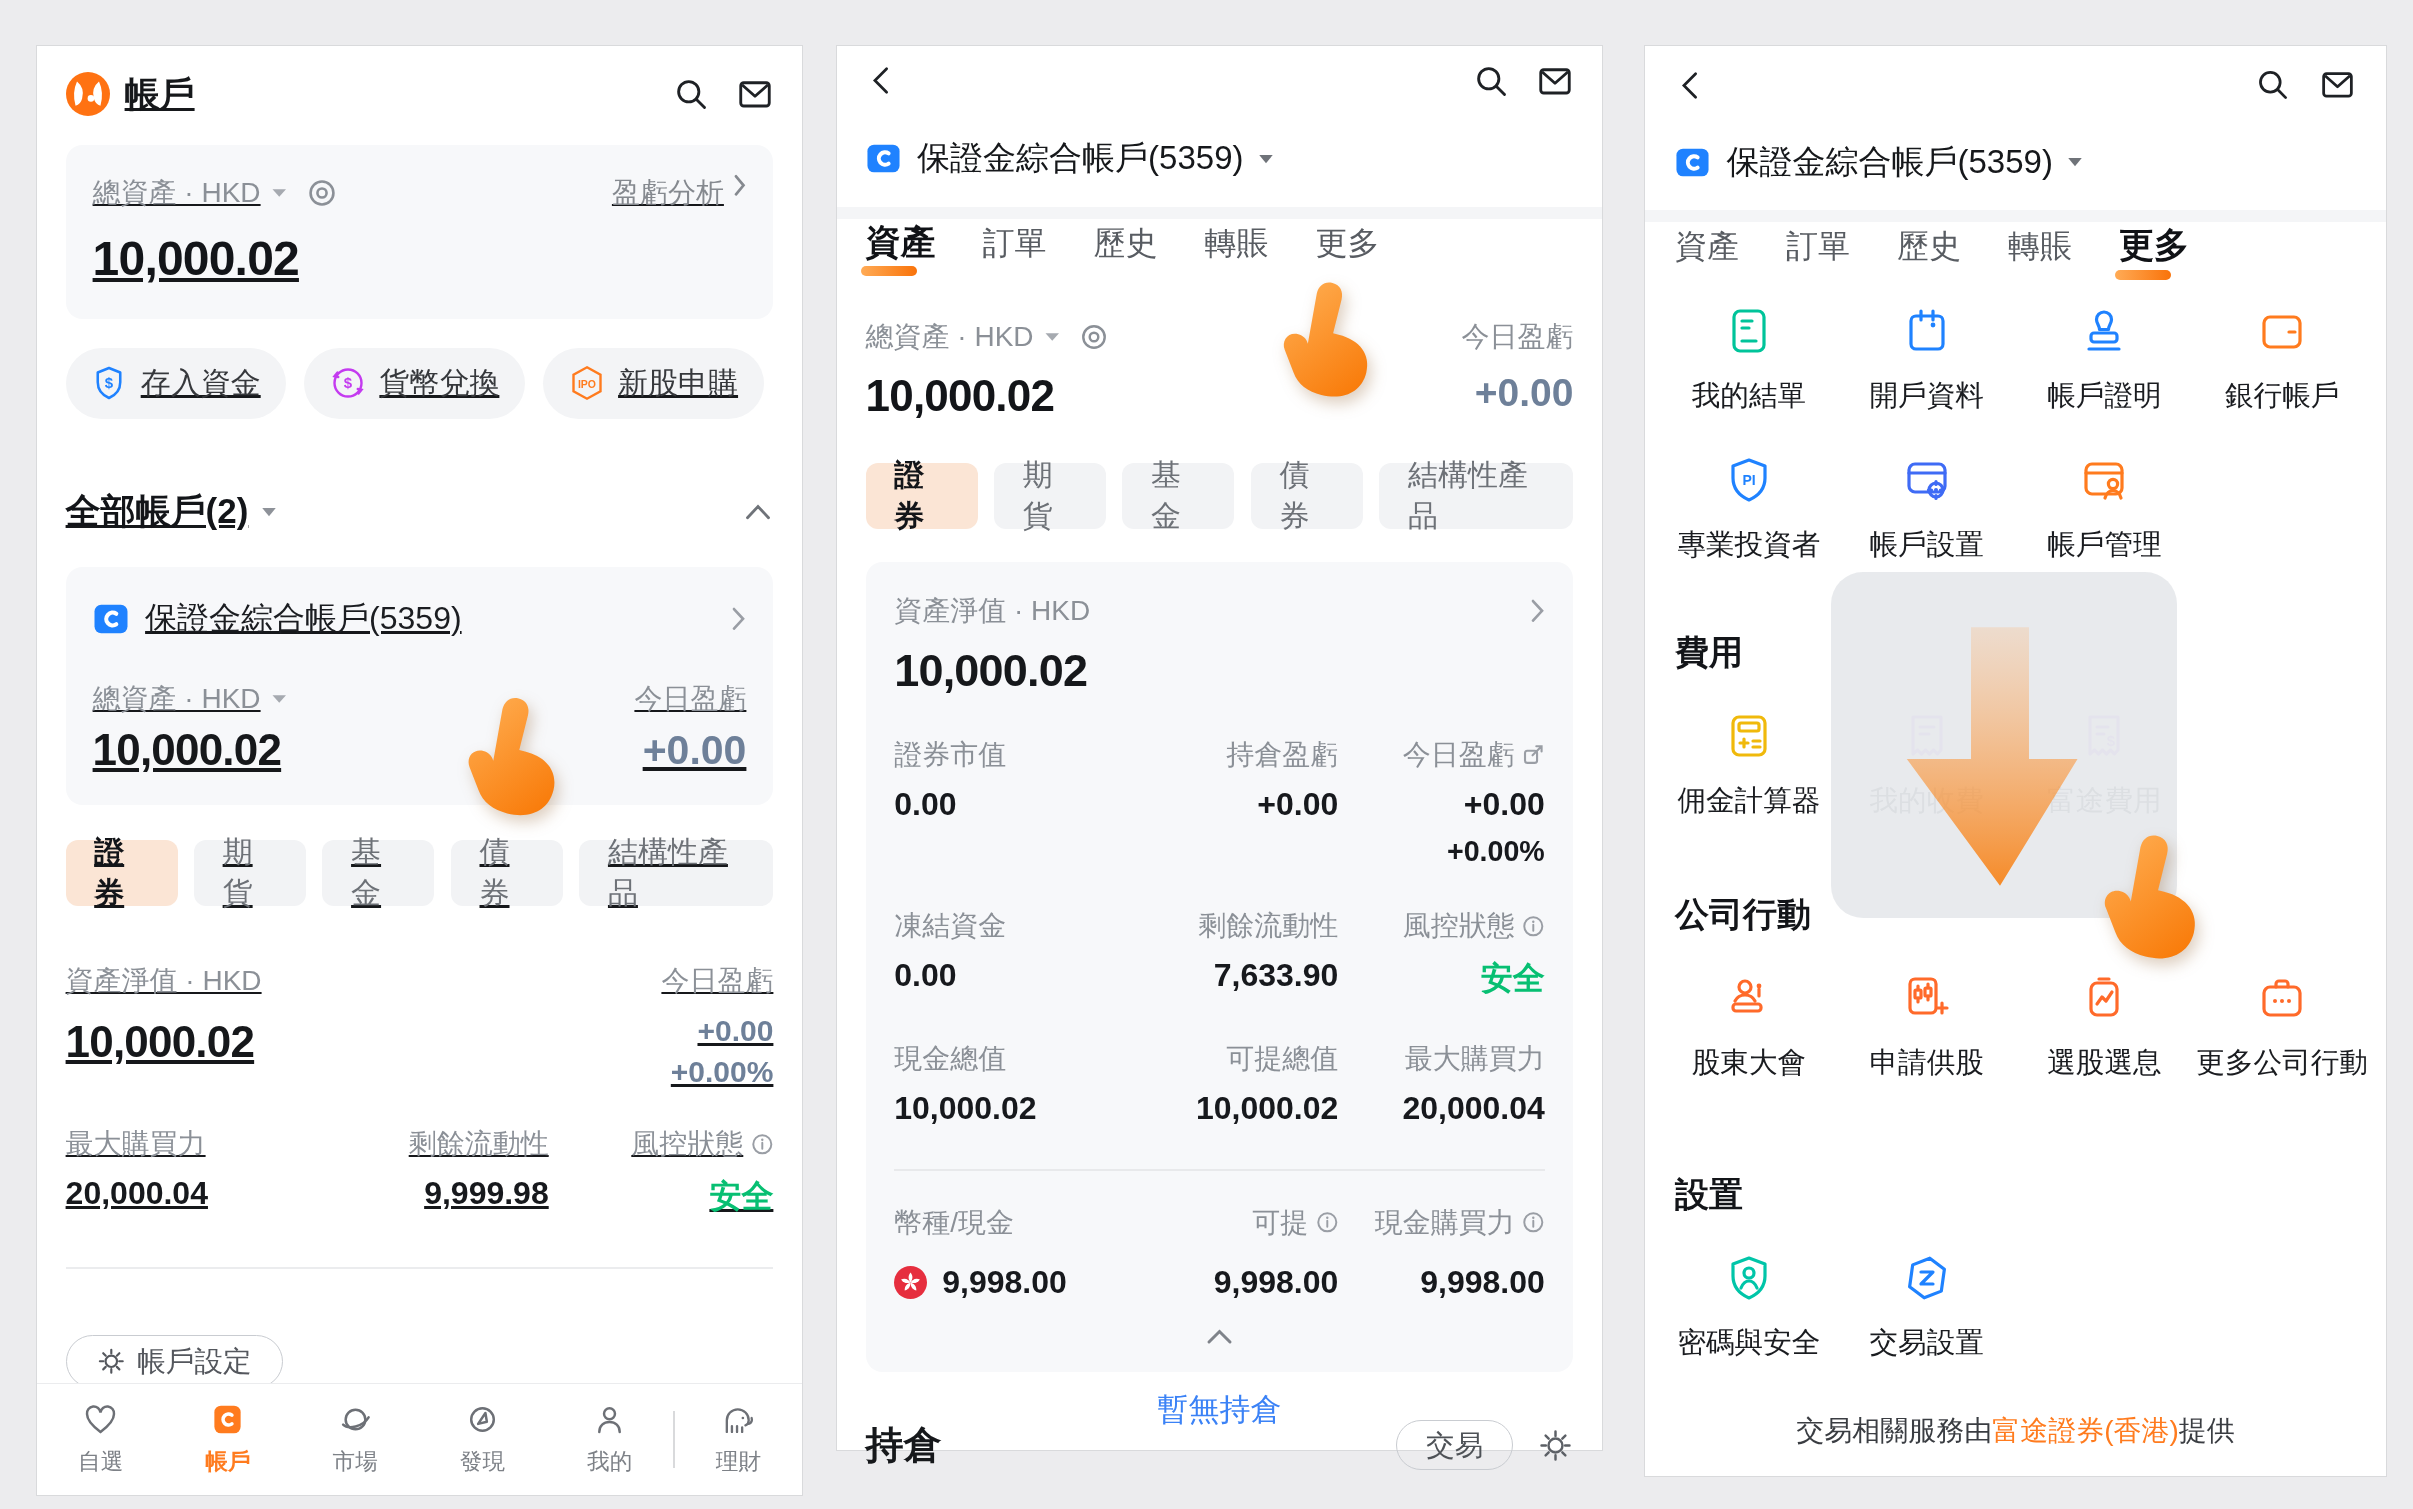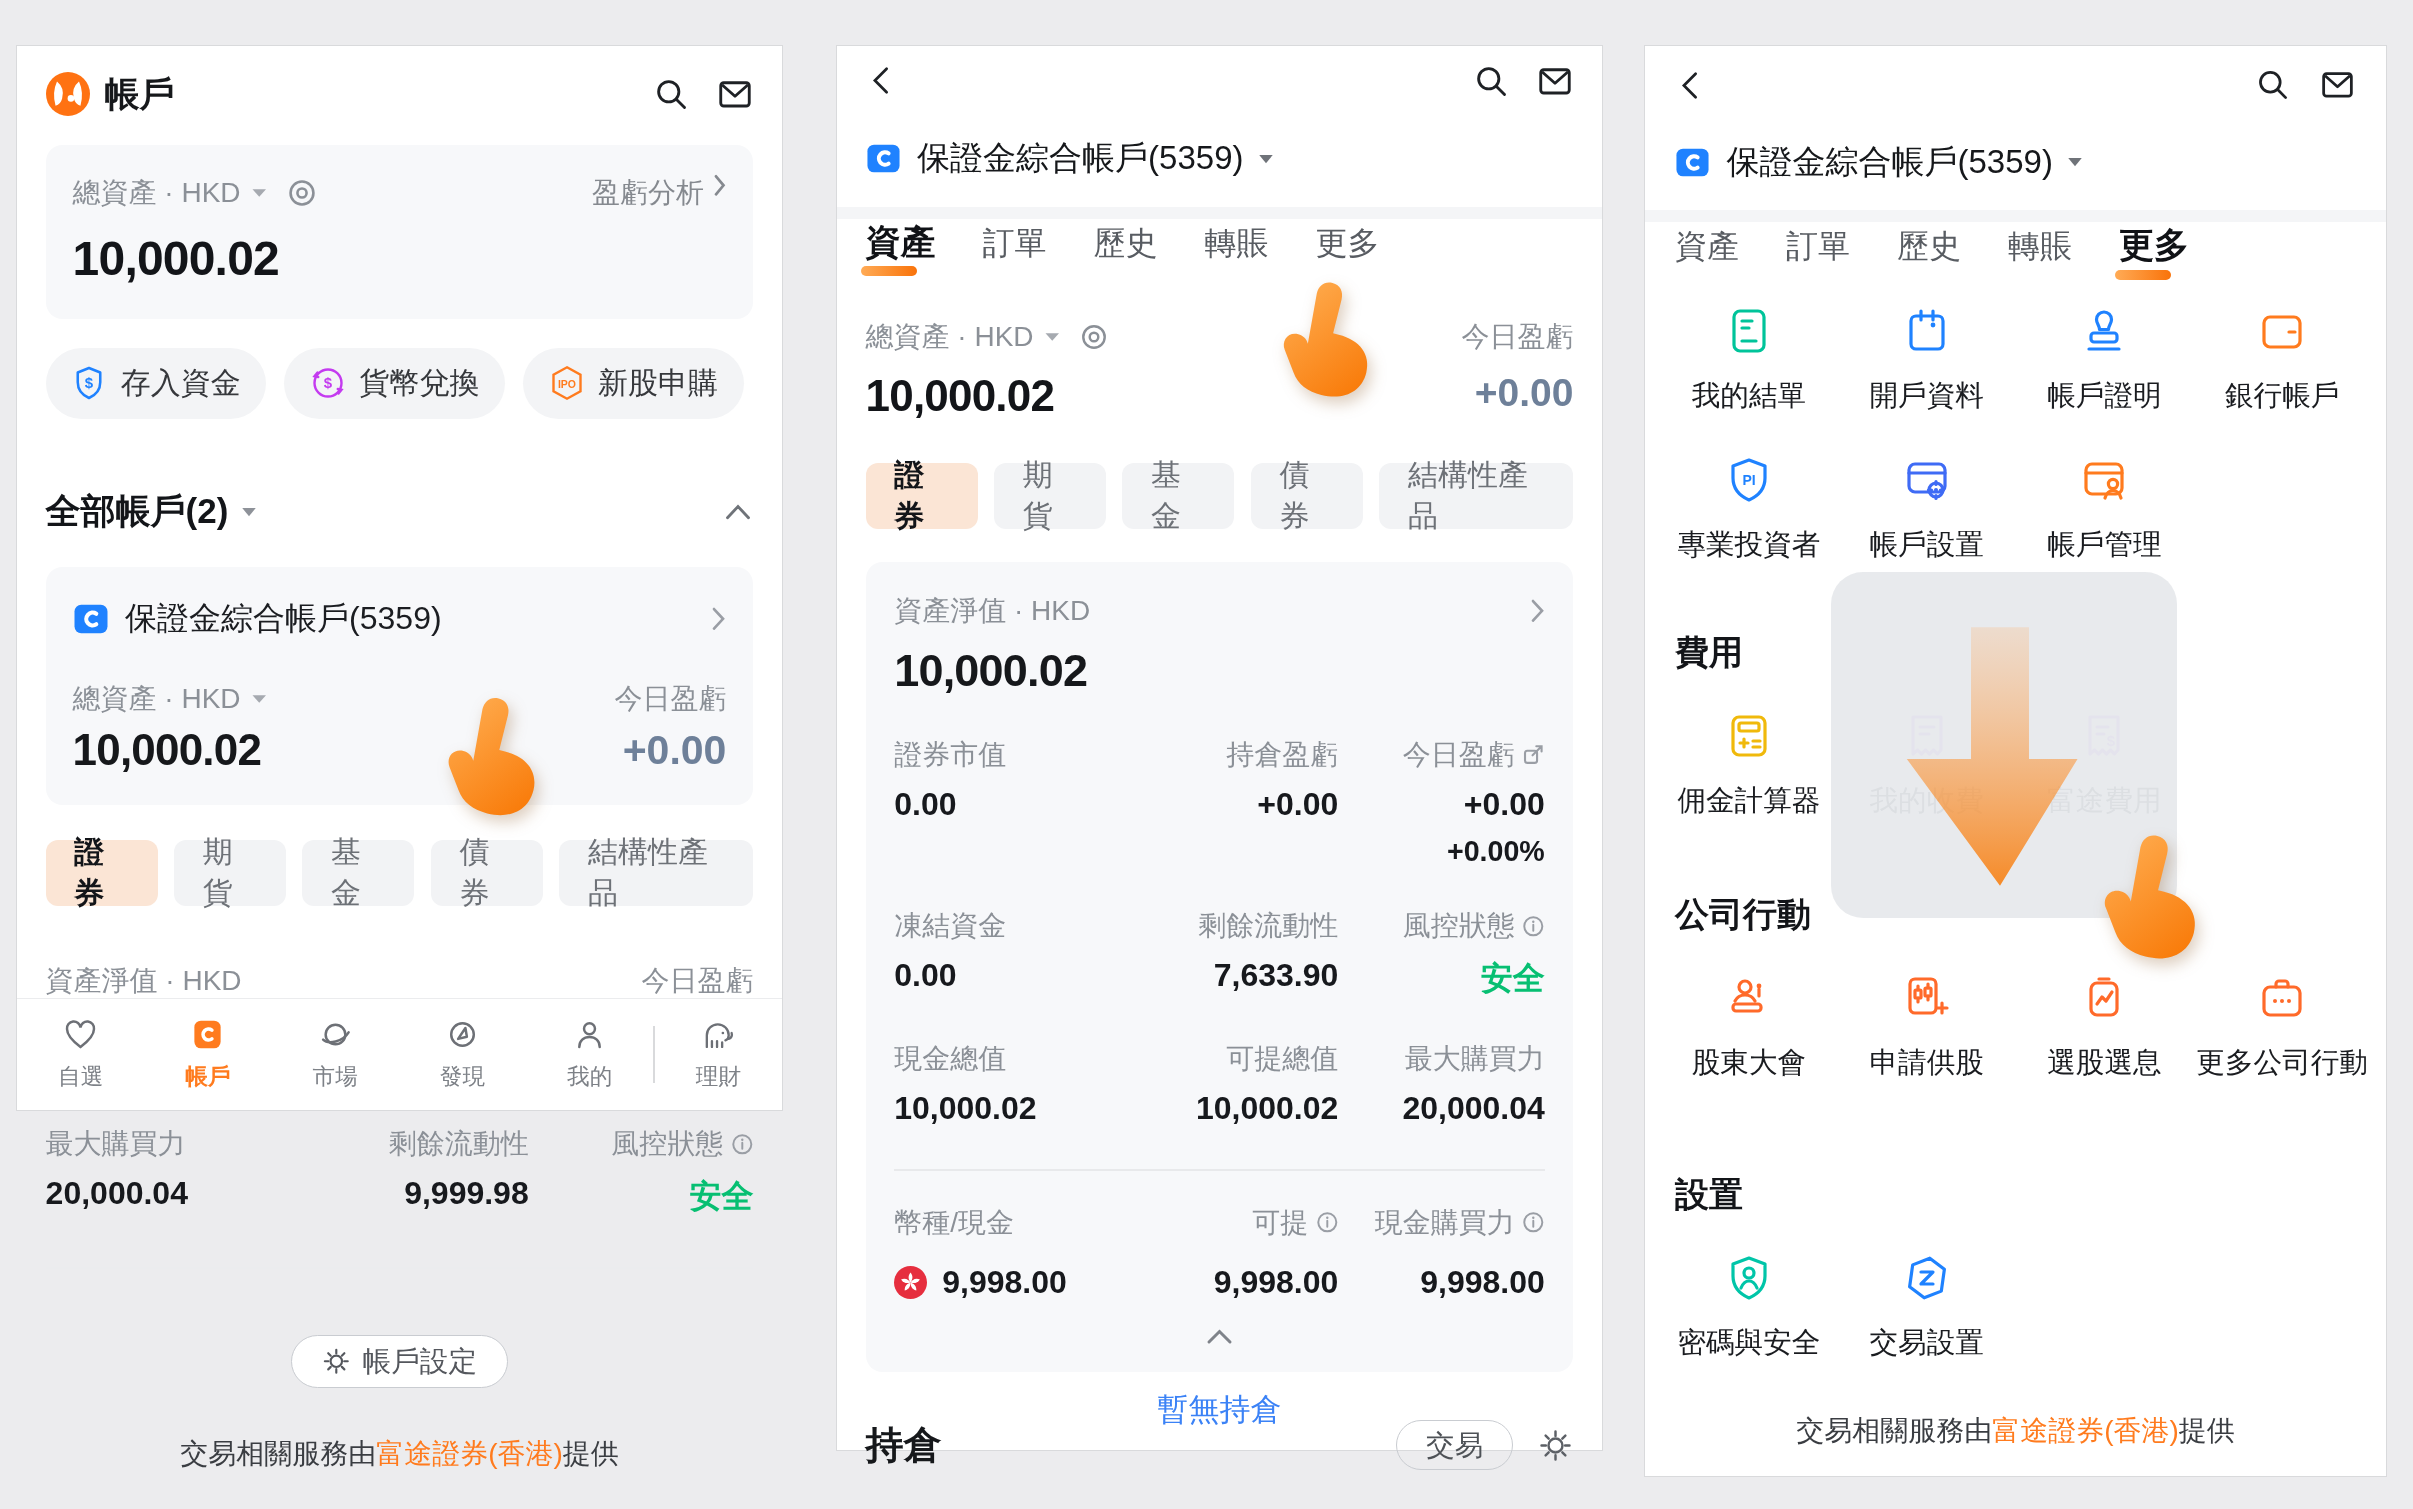--- a/index.html
+++ b/index.html
@@ -4,21 +4,21 @@
 <style>
   html,body{margin:0;padding:0;}
   body{
     width:2413px;height:1510px;position:relative;overflow:hidden;
     background:#ececee;
     font-family:"Liberation Sans","DejaVu Sans",sans-serif;
     color:#16181b;
     -webkit-font-smoothing:antialiased;
   }
   .panel{position:absolute;top:45px;background:#fff;border:1.5px solid #d9dadc;box-sizing:border-box;}
-  .p1{left:16px;width:767px;height:1066px;}
+  .p1{left:36px;width:767px;height:1451px;text-decoration:underline;}
   .p2{left:836px;width:767px;height:1406px;}
   .p3{left:1644px;width:743px;height:1432px;}
   .pad{padding:0 28.6px;position:relative;height:100%;box-sizing:border-box;}
 
   .row{display:flex;align-items:center;}
   .sb{justify-content:space-between;}
   svg{display:block;}
 
   
   .lab{font-size:28px;color:#8b9097;}
@@ -299,21 +299,21 @@
               <path d="M15 13 v8" stroke-linecap="round"></path>
               <circle cx="15" cy="9" r="1.6" fill="#9a9ea5" stroke="none"></circle>
             </svg>
       </div>
       <div class="v green">安全</div>
     </div>
   </div>
 
   <div class="divider" style="margin-top:48px"></div>
 
-  <div style="text-align:center;margin-top:66px">
+  <div style="margin-top:66px">
     <span class="pill-btn">
       <span class="ci">
         <svg width="28.6" height="28.6" viewBox="0 0 40 40" fill="none" stroke="#54575d" stroke-width="3">
               <circle cx="20" cy="20" r="8"></circle>
               <g stroke-linecap="round">
                 <path d="M20 4v5M20 31v5M4 20h5M31 20h5M8.7 8.7l3.5 3.5M27.8 27.8l3.5 3.5M31.3 8.7l-3.5 3.5M12.2 27.8l-3.5 3.5"></path>
               </g>
             </svg>
       </span>
       <span>帳戶設定</span>

